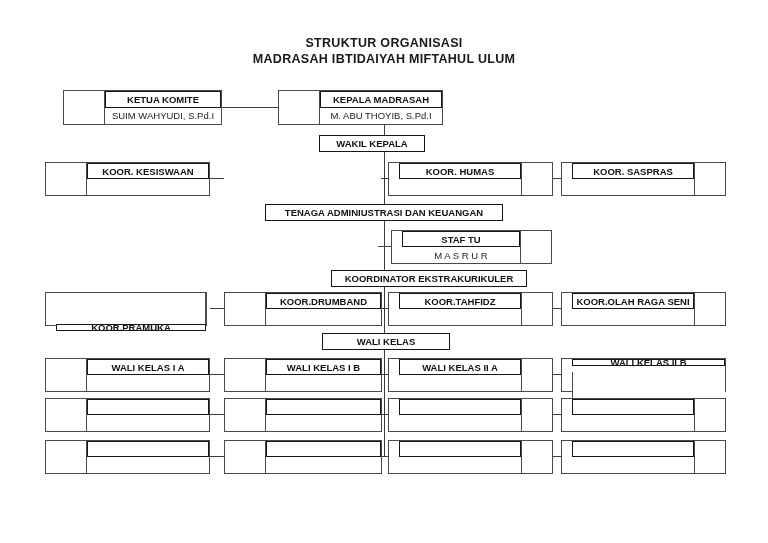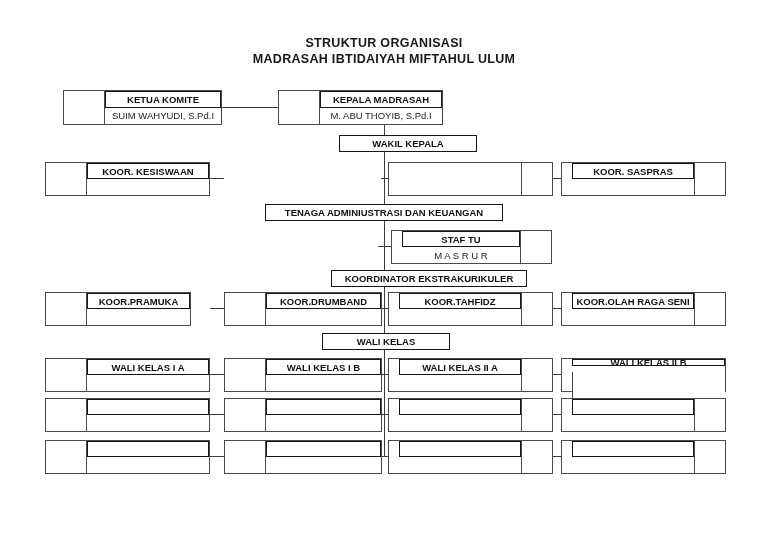--- a/index.html
+++ b/index.html
@@ -94,31 +94,32 @@
     </div>
   </div>
   <div class="c cl" style="left:278px; top:90px; width:165px; height:35px;">
     <div class="sc"></div>
     <div class="mc">
       <div class="tc">KEPALA MADRASAH</div>
       <div class="nc">M. ABU THOYIB, S.Pd.I</div>
     </div>
   </div>
 
-  <div class="sb" style="left:339px; top:135px; width:138px;">WAKIL KEPALA</div>
+  <div class="sb" style="left:319px; top:135px; width:106px;">WAKIL KEPALA</div>
 
   <div class="c cl" style="left:45px; top:162px; width:165px;">
     <div class="sc"></div>
     <div class="mc">
       <div class="tc">KOOR. KESISWAAN</div>
       <div class="nc"></div>
     </div>
   </div>
   <div class="c cr" style="left:388px; top:162px; width:165px;">
     <div class="mc">
+      <div class="tc">KOOR. HUMAS</div>
       <div class="nc"></div>
     </div>
     <div class="sc"></div>
   </div>
   <div class="c cr" style="left:561px; top:162px; width:165px;">
     <div class="mc">
       <div class="tc">KOOR. SASPRAS</div>
       <div class="nc"></div>
     </div>
     <div class="sc"></div>
@@ -129,21 +130,21 @@
   <div class="c cr" style="left:391px; top:230px; width:161px;">
     <div class="mc">
       <div class="tc">STAF TU</div>
       <div class="nc">M A S R U R</div>
     </div>
     <div class="sc"></div>
   </div>
 
   <div class="sb" style="left:287px; top:270px; width:196px;margin-left:44px;">KOORDINATOR EKSTRAKURIKULER</div>
 
-  <div class="c cl" style="left:45px; top:292px; width:146px;">
+  <div class="c cl" style="left:45px; top:292px; width:162px;flex-direction:column;">
     <div class="sc"></div>
     <div class="mc">
       <div class="tc">KOOR.PRAMUKA</div>
       <div class="nc"></div>
     </div>
   </div>
   <div class="c cl" style="left:224px; top:292px; width:158px;">
     <div class="sc"></div>
     <div class="mc">
       <div class="tc">KOOR.DRUMBAND</div>

